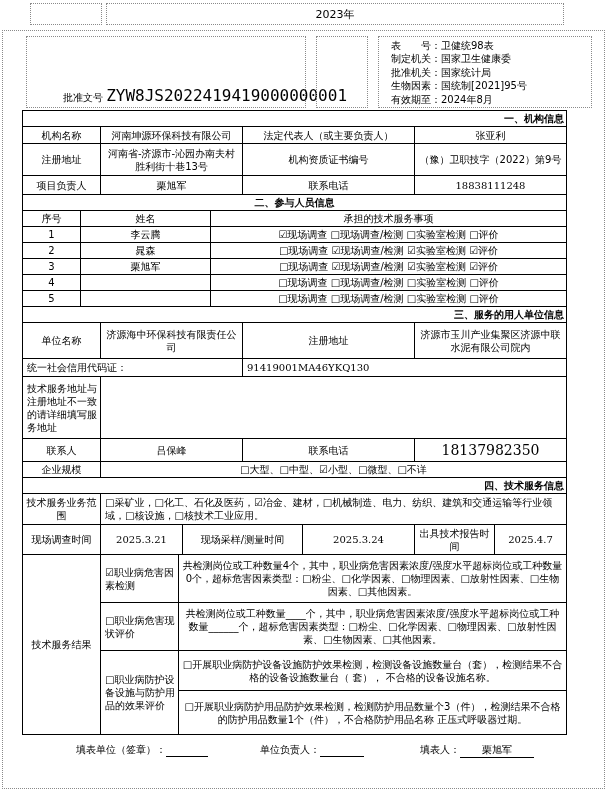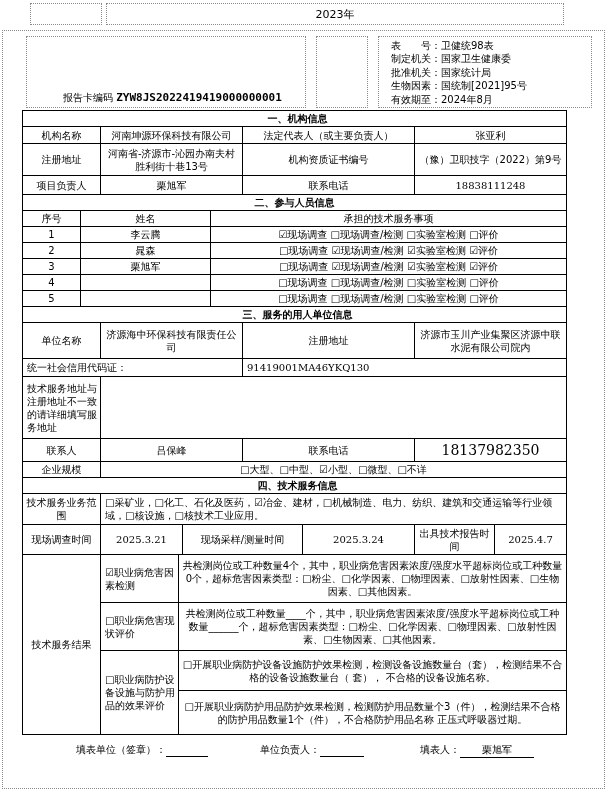--- a/index.html
+++ b/index.html
@@ -16,34 +16,34 @@
   
   .topstrip { position:absolute; top:3px; left:0; width:515px; height:24px; }
   .topbox-small { position:absolute; left:30px; top:0; width:72px; height:22px; border:1px dotted #8a8a8a; }
   .topbox-wide { position:absolute; left:106px; top:0; width:458px; height:22px; border:1px dotted #8a8a8a;
                  display:flex; align-items:center; justify-content:center; font-size:11px; }
   
   .headerarea { position:absolute; top:36px; left:0; width:607px; height:72px; }
   .frame-left { position:absolute; left:26px; top:0; width:280px; height:72px; border:1px dotted #8a8a8a;
                 display:flex; align-items:flex-end; }
   .reportcode { padding:0 0 2px 36px; font-size:10px; white-space:nowrap; }
-  .reportcode .code { font-family:"DejaVu Sans Mono","Liberation Mono",monospace; font-size:11px; letter-spacing:0;font-weight:bold; }
+  .reportcode .code { font-family:"DejaVu Sans Mono","Liberation Mono",monospace; font-size:16px; letter-spacing:0; }
   .frame-mid { position:absolute; left:316px; top:0; width:52px; height:72px; border:1px dotted #8a8a8a; }
   .frame-right { position:absolute; left:378px; top:0; width:214px; height:72px; border:1px dotted #8a8a8a;
                  padding:2px 4px 2px 12px; }
   .frame-right .fline { font-size:10px; line-height:13.4px; white-space:nowrap; }
   
   table.tbl { width:544px; margin-left:22px; border-collapse:collapse; table-layout:fixed; margin-top:-1px; }
   table.tbl:first-of-type { margin-top:2px; }
   .tbl td {
     border:1px solid #000; font-size:10px; line-height:13px;
     text-align:center; vertical-align:middle; word-break:break-all;
     padding:1px 2px;
   }
-  td.sec { text-align:center; font-weight:bold; padding-left:8px; height:15px; line-height:13px; }
+  td.sec { text-align:right; font-weight:bold; padding-left:8px; height:15px; line-height:13px; }
   td.sec-c { text-align:center; font-weight:bold; height:15px; }
   td.left { text-align:left; padding-left:4px; }
   .val-lg { font-size:13px; }
   .num { font-family:"DejaVu Serif","Liberation Serif",serif; font-size:11px; }
   .r-name { height:17px; }
   .r-addr td { height:32px; }
   .r-leader td { height:19px; }
   .r-scope td { height:33px; }
   .r-p td { height:15px; }
   .r-ename td { height:36px; }
@@ -71,21 +71,21 @@
 <div class="topstrip">
   <div class="topbox-small"></div>
   <div class="topbox-wide">
     <span>2023年</span>
   </div>
 </div>
 
 <div class="headerarea">
   <div class="frame-left">
     <div class="reportcode">
-      <span>报告卡编码</span>
+      <span>批准文号</span>
       <span class="code">ZYW8JS2022419419000000001</span>
     </div>
   </div>
   <div class="frame-mid"></div>
   <div class="frame-right">
     <div class="fline"><span>表　　号：</span><span>卫健统98表</span></div>
     <div class="fline"><span>制定机关：</span><span>国家卫生健康委</span></div>
     <div class="fline"><span>批准机关：</span><span>国家统计局</span></div>
     <div class="fline"><span>生物因素：</span><span>国统制[2021]95号</span></div>
     <div class="fline"><span>有效期至：</span><span>2024年8月</span></div>

